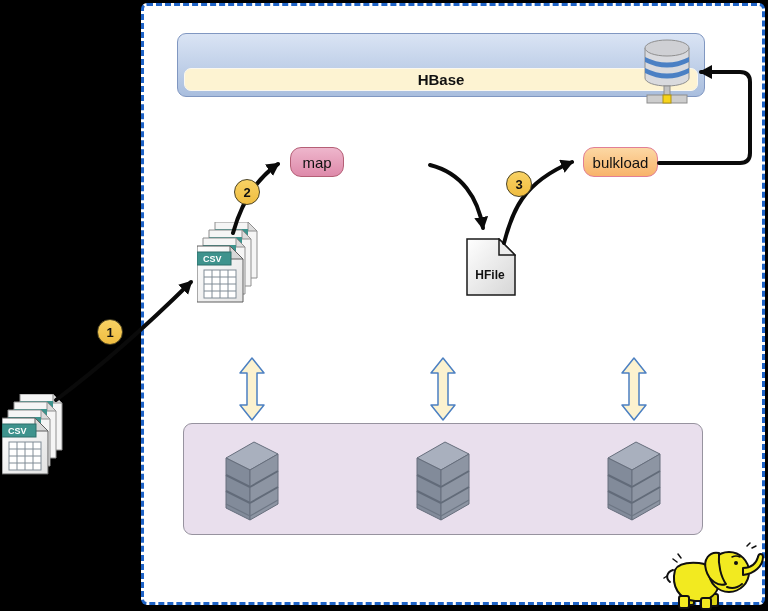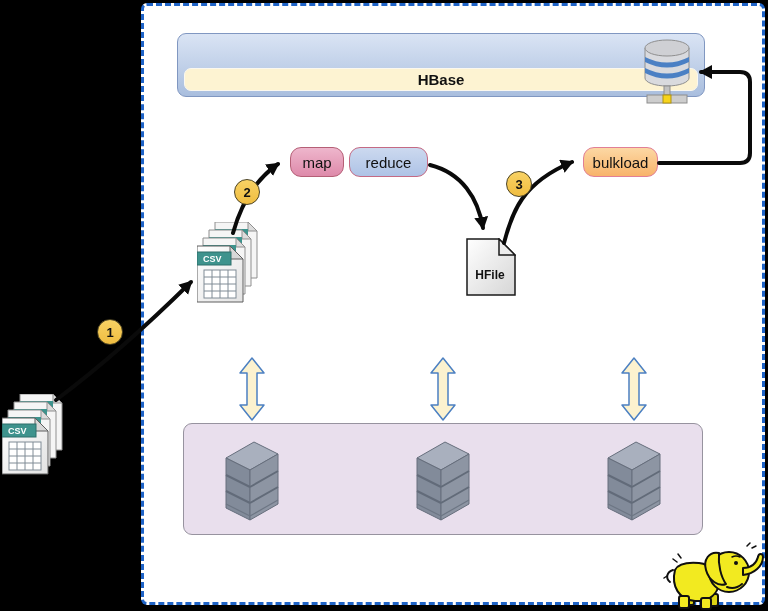--- a/index.html
+++ b/index.html
@@ -91,23 +91,20 @@
     <path d="M4,21 q22,11 44,0 v5 q-22,11 -44,0 z" fill="#4b80c4" stroke="none"></path>
     <path d="M4,32 q22,11 44,0 v5 q-22,11 -44,0 z" fill="#4b80c4" stroke="none"></path>
     <ellipse cx="26" cy="12" rx="22" ry="8" fill="#cfd0d4" stroke="#8f8f8f"></ellipse>
     <rect x="23" y="50" width="6" height="9" fill="#c2c2c2" stroke="#8d8d8d"></rect>
     <rect x="6" y="59" width="40" height="8" fill="#cdcdcd" stroke="#8d8d8d"></rect>
     <rect x="22" y="59" width="8" height="8" fill="#f7d41c" stroke="#b09310"></rect>
   </svg>
 
   <div class="node node-map">
     <span>map</span>
-  </div>
-  <div class="node node-reduce">
-    <span>reduce</span>
   </div>
   <div class="node node-bulkload">
     <span>bulkload</span>
   </div>
 
 
   <svg class="icon-abs" style="left:197px;top:222px" width="66" height="82" viewBox="0 0 66 82">
     <defs>
       <linearGradient id="pg" x1="0" y1="0" x2="1" y2="1">
         <stop offset="0" stop-color="#ffffff"></stop>

